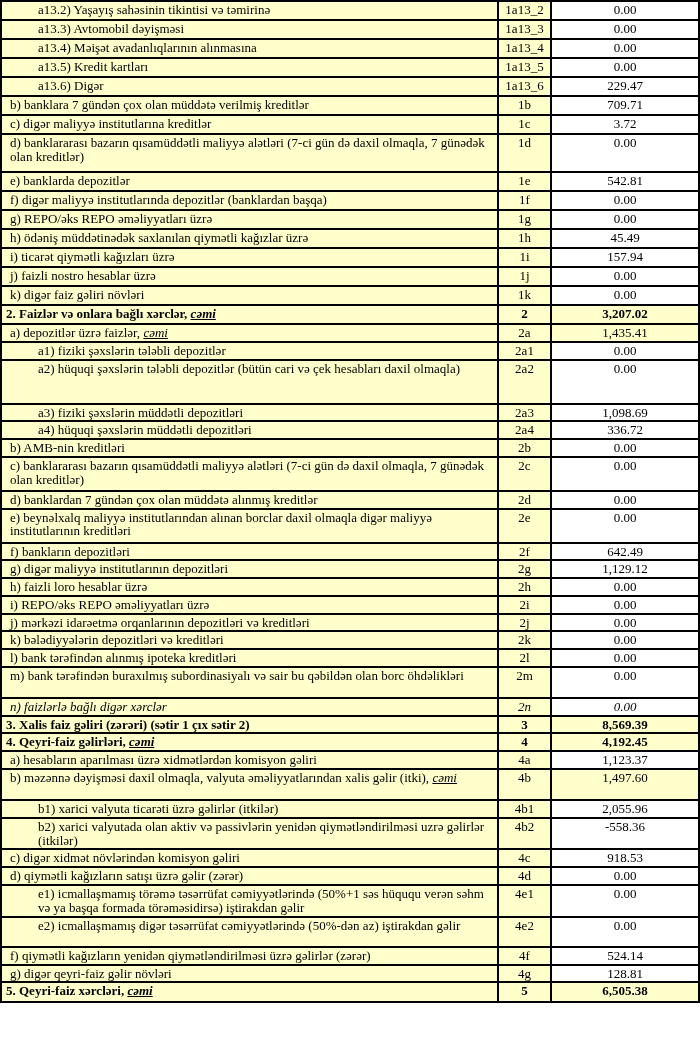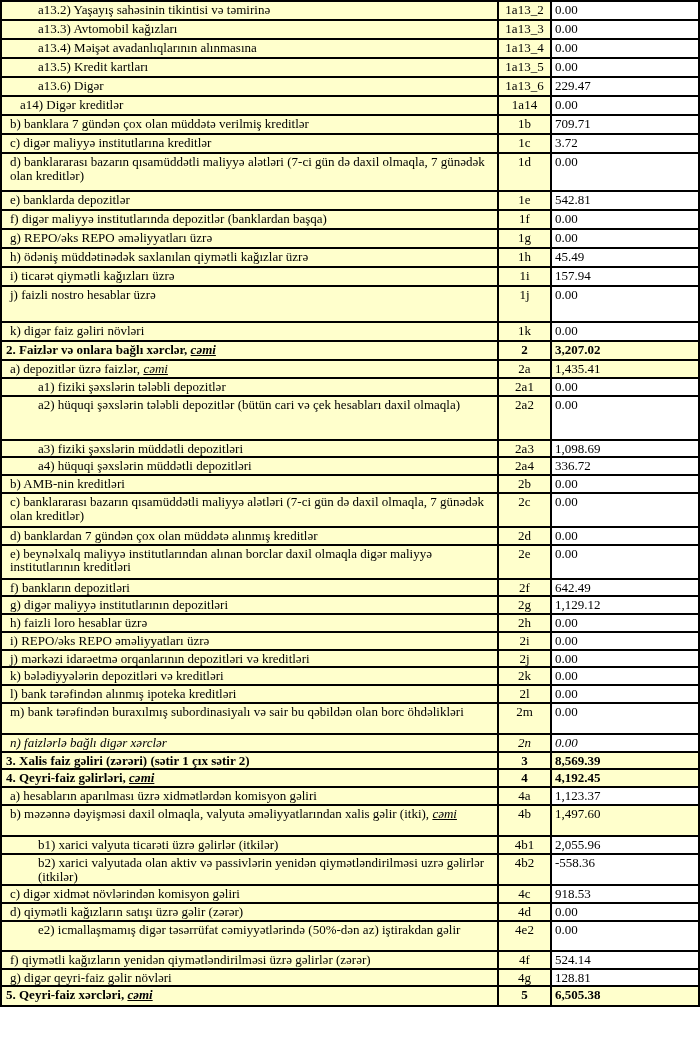--- a/index.html
+++ b/index.html
@@ -20,21 +20,21 @@
     color: #000000;
   }
   table.report td {
     border: 2px solid #000000;
     padding: 1px 3px;
     vertical-align: top;
     overflow: hidden;
   }
   td.c-label { text-align: left; }
   td.c-code  { text-align: center; vertical-align: middle; padding: 0 1px; }
-  td.c-value { text-align: left; vertical-align: top; background: #ffffff; }
+  td.c-value { text-align: center; vertical-align: top; background: #ffffff; }
   tr.bold td { font-weight: bold; }
   td.bg-y { background: #ffffcc; }
   .ind0 { padding-left: 4px !important; }
   .ind1 { padding-left: 8px !important; }
   .ind2 { padding-left: 18px !important; }
   .ind3 { padding-left: 36px !important; }
   em { font-style: italic; text-decoration: underline; }
 </style>
 </head>
 <body>
@@ -46,45 +46,40 @@
       <col style="width:53px">
       <col style="width:148px">
     </colgroup>
     <tbody>
         <tr style="height: 19px;">
           <td class="c-label bg-y ind3"><span>a13.2) Yaşayış sahəsinin tikintisi və təmirinə</span></td>
           <td class="c-code bg-y">1a13_2</td>
           <td class="c-value">0.00</td>
         </tr>
         <tr style="height: 19px;">
-          <td class="c-label bg-y ind3"><span>a13.3) Avtomobil kağızları</span></td>
+          <td class="c-label bg-y ind3"><span>a13.3) Avtomobil dəyişməsi</span></td>
           <td class="c-code bg-y">1a13_3</td>
           <td class="c-value">0.00</td>
         </tr>
         <tr style="height: 19px;">
           <td class="c-label bg-y ind3"><span>a13.4) Məişət avadanlıqlarının alınmasına</span></td>
           <td class="c-code bg-y">1a13_4</td>
           <td class="c-value">0.00</td>
         </tr>
         <tr style="height: 19px;">
           <td class="c-label bg-y ind3"><span>a13.5) Kredit kartları</span></td>
           <td class="c-code bg-y">1a13_5</td>
           <td class="c-value">0.00</td>
         </tr>
         <tr style="height: 19px;">
           <td class="c-label bg-y ind3"><span>a13.6) Digər</span></td>
           <td class="c-code bg-y">1a13_6</td>
           <td class="c-value">229.47</td>
         </tr>
         <tr style="height: 19px;">
-          <td class="c-label bg-y ind2"><span>a14) Digər kreditlər</span></td>
-          <td class="c-code bg-y">1a14</td>
-          <td class="c-value">0.00</td>
-        </tr>
-        <tr style="height: 19px;">
           <td class="c-label bg-y ind1"><span>b) banklara 7 gündən çox olan müddətə verilmiş kreditlər</span></td>
           <td class="c-code bg-y">1b</td>
           <td class="c-value">709.71</td>
         </tr>
         <tr style="height: 19px;">
           <td class="c-label bg-y ind1"><span>c) digər maliyyə institutlarına kreditlər</span></td>
           <td class="c-code bg-y">1c</td>
           <td class="c-value">3.72</td>
         </tr>
         <tr style="height: 38px;">
@@ -110,21 +105,21 @@
         <tr style="height: 19px;">
           <td class="c-label bg-y ind1"><span>h) ödəniş müddətinədək saxlanılan qiymətli kağızlar üzrə</span></td>
           <td class="c-code bg-y">1h</td>
           <td class="c-value">45.49</td>
         </tr>
         <tr style="height: 19px;">
           <td class="c-label bg-y ind1"><span>i) ticarət qiymətli kağızları üzrə</span></td>
           <td class="c-code bg-y">1i</td>
           <td class="c-value">157.94</td>
         </tr>
-        <tr style="height: 36px;">
+        <tr style="height: 19px;">
           <td class="c-label bg-y ind1"><span>j) faizli nostro hesablar üzrə</span></td>
           <td class="c-code bg-y">1j</td>
           <td class="c-value">0.00</td>
         </tr>
         <tr style="height: 19px; padding-left: 19px;">
           <td class="c-label bg-y ind1"><span>k) digər faiz gəliri növləri</span></td>
           <td class="c-code bg-y">1k</td>
           <td class="c-value">0.00</td>
         </tr>
         <tr class="bold" style="height: 19px;">
@@ -253,20 +248,25 @@
           <td class="c-value">-558.36</td>
         </tr>
         <tr style="height: 17px;">
           <td class="c-label bg-y ind1"><span>c) digər xidmət növlərindən komisyon gəliri</span></td>
           <td class="c-code bg-y">4c</td>
           <td class="c-value">918.53</td>
         </tr>
         <tr style="height: 17px;">
           <td class="c-label bg-y ind1"><span>d) qiymətli kağızların satışı üzrə gəlir (zərər)</span></td>
           <td class="c-code bg-y">4d</td>
+          <td class="c-value">0.00</td>
+        </tr>
+        <tr style="height: 32px;">
+          <td class="c-label bg-y ind3"><span>e1) icmallaşmamış törəmə təsərrüfat cəmiyyətlərində  (50%+1 səs hüququ verən səhm və ya başqa formada törəməsidirsə) iştirakdan gəlir</span></td>
+          <td class="c-code bg-y">4e1</td>
           <td class="c-value">0.00</td>
         </tr>
         <tr style="height: 30px;">
           <td class="c-label bg-y ind3"><span>e2) icmallaşmamış digər təsərrüfat cəmiyyətlərində (50%-dən az) iştirakdan gəlir</span></td>
           <td class="c-code bg-y">4e2</td>
           <td class="c-value">0.00</td>
         </tr>
         <tr style="height: 17px;">
           <td class="c-label bg-y ind1"><span>f) qiymətli kağızların yenidən qiymətləndirilməsi üzrə gəlirlər (zərər)</span></td>
           <td class="c-code bg-y">4f</td>

